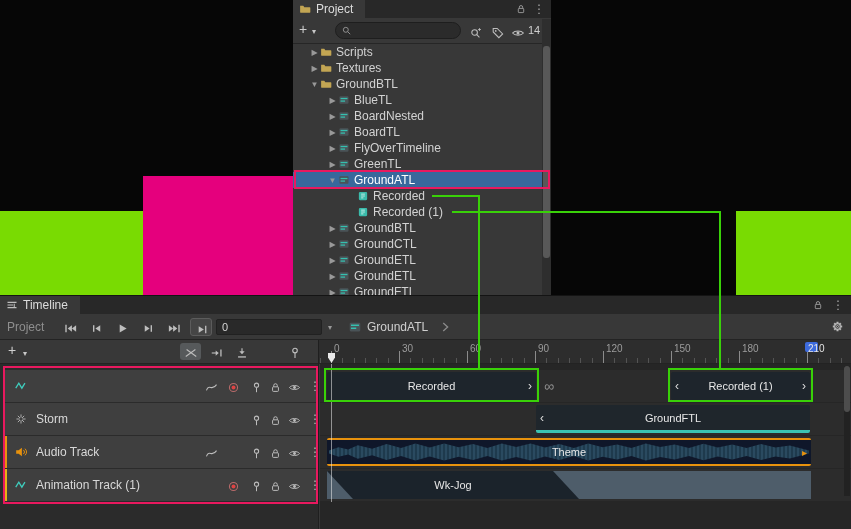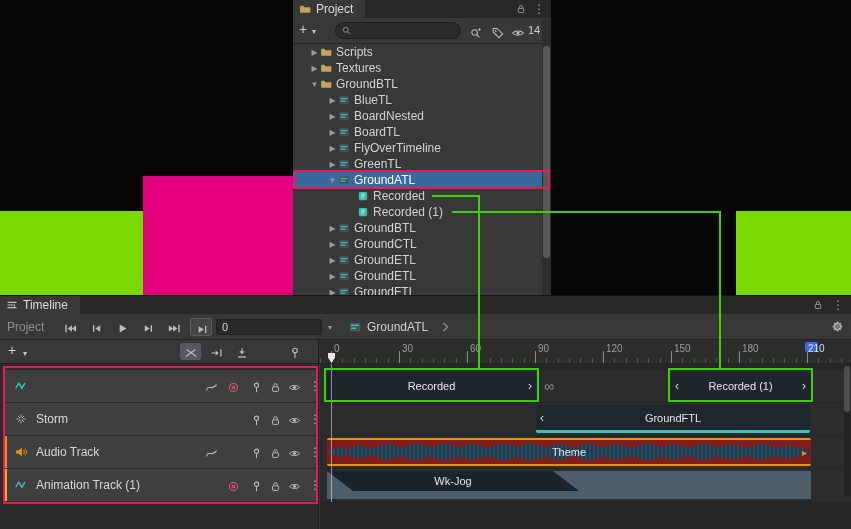--- a/index.html
+++ b/index.html
@@ -90,29 +90,29 @@
 .ctr{position:absolute;top:7px;width:18px;height:18px;text-align:center;cursor:pointer;color:#B9B9B9}
 .ctr svg{width:13px;height:13px;margin-top:2px}
 .c1{left:198px}.c2{left:220px}.c3{left:243px}.c4{left:262px}.c5{left:281px}.c6{left:302px;line-height:18px}
 .lane{position:absolute;left:320px;width:531px;height:32px;background:#2C2C2C;cursor:pointer}
 .playline{position:absolute;left:331px;top:68px;width:1px;height:138px;background:rgba(235,235,235,.55);z-index:5}
 .clip{position:absolute;height:28px;background:#1E252C;border-radius:2px;color:#E8E8E8;font-size:11px;
  display:flex;align-items:center;justify-content:center;cursor:pointer}
 .clip .edge{position:absolute;top:50%;transform:translateY(-50%);font-size:12px;color:#DDD}
 .edge.l{left:4px}.edge.r{right:4px}
 .clip-lightrain{background:#1F262C;border-bottom:3px solid #3BC4B3}
-.clip-theme{background:#7f1d1d;border-top:2px solid #E8920D;border-bottom:2px solid #E8920D}
+.clip-theme{background:#0f172a;border-top:2px solid #E8920D;border-bottom:2px solid #E8920D}
 .wave{position:absolute;left:2px;right:2px;top:2px;bottom:2px;
  background:repeating-linear-gradient(90deg,#2A4A60 0 2px,#1E3A4D 2px 4px);
  clip-path:polygon(0% 42%,2% 26%,4% 38%,6% 16%,9% 34%,12% 10%,15% 30%,18% 8%,21% 28%,24% 7%,27% 26%,30% 10%,33% 30%,36% 8%,39% 25%,42% 7%,45% 28%,48% 10%,51% 30%,54% 8%,57% 26%,60% 12%,63% 30%,66% 8%,69% 25%,72% 12%,75% 30%,78% 9%,81% 27%,84% 12%,87% 30%,90% 10%,93% 28%,96% 18%,98% 30%,100% 42%,100% 58%,98% 70%,96% 82%,93% 72%,90% 90%,87% 70%,84% 88%,81% 73%,78% 91%,75% 70%,72% 88%,69% 75%,66% 92%,63% 70%,60% 88%,57% 74%,54% 92%,51% 70%,48% 90%,45% 72%,42% 93%,39% 75%,36% 92%,33% 70%,30% 90%,27% 74%,24% 93%,21% 72%,18% 92%,15% 70%,12% 90%,9% 66%,6% 84%,4% 62%,2% 74%,0% 58%)}
 .clip-theme .cliptext{position:relative;z-index:2}
 .themearrow{position:absolute;right:4px;top:50%;transform:translateY(-50%);color:#E8920D;font-size:10px;z-index:2}
 .inf{position:absolute;height:32px;line-height:32px;color:#8F8F8F;font-size:14px}
 .strip4{position:absolute;height:28px;background:#4E5D6A}
-.clip4{position:absolute;height:20px;background:#1B232B;color:#E6E6E6;font-size:11px;display:flex;align-items:center;
+.clip4{position:absolute;height:28px;background:#1B232B;color:#E6E6E6;font-size:11px;display:flex;align-items:center;
  justify-content:center;cursor:pointer;clip-path:polygon(0 0,calc(100% - 26px) 0,100% 100%,26px 100%)}
 .cscroll{position:absolute;left:844px;top:70px;width:6px;height:130px;background:#222;cursor:pointer}
 .cthumb{height:46px;background:#4D4D4D;border-radius:3px}
 
 
 .annbox{position:absolute;border:2px solid;z-index:60;pointer-events:none}
 .annline{position:absolute;z-index:61;pointer-events:none}
 #pink1{left:294px;top:170px;width:256px;height:19px}
 #pink2{left:3px;top:366px;width:315px;height:138px}
 #green1{left:324px;top:368px;width:215px;height:34px}

